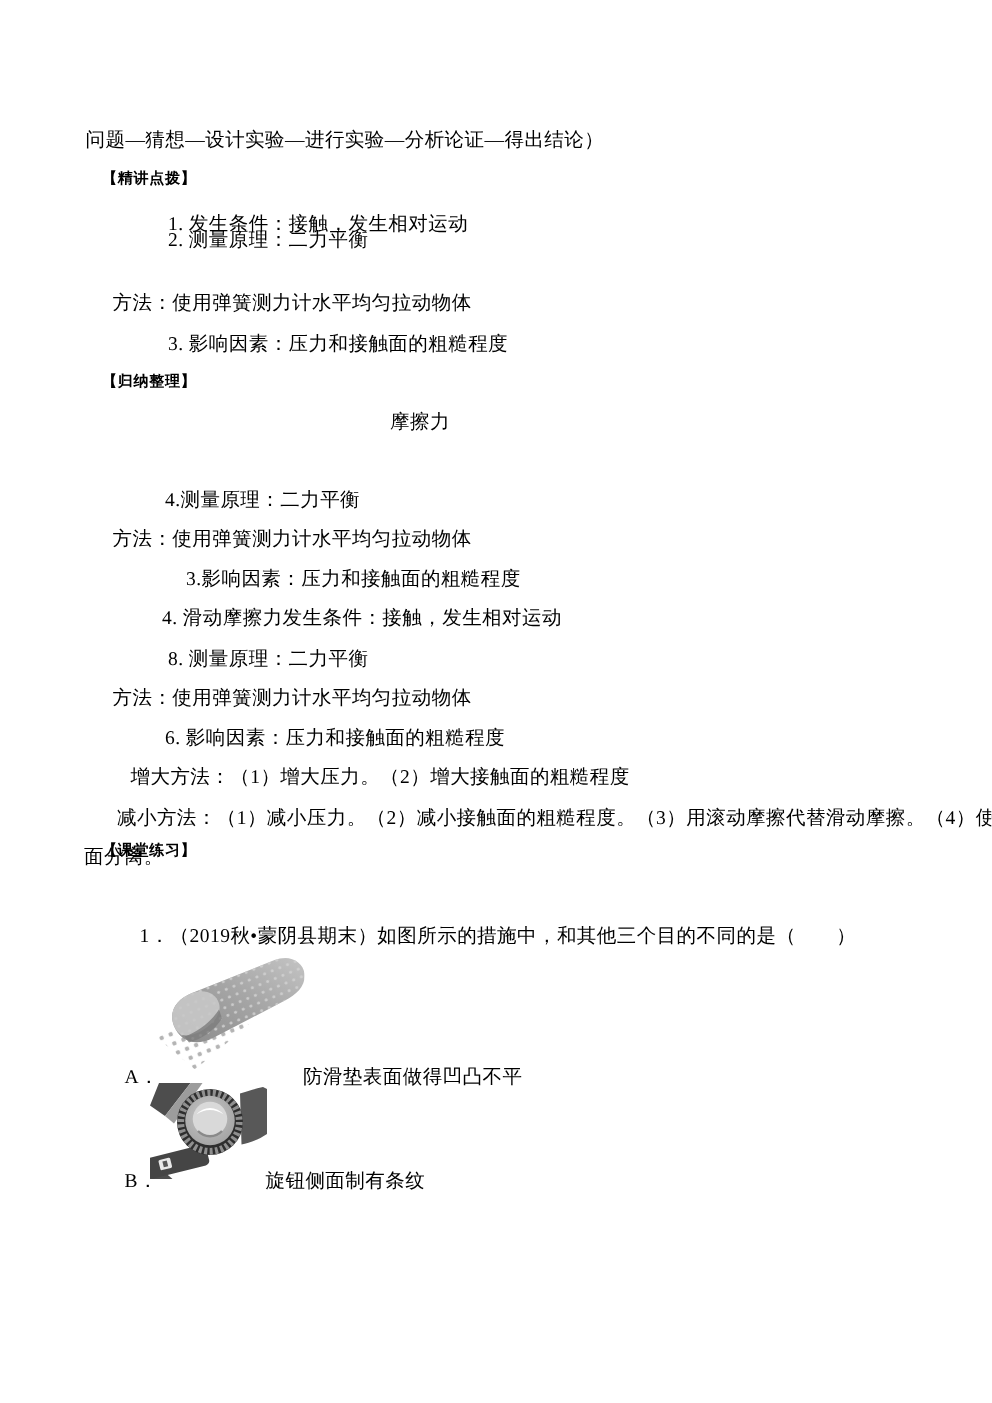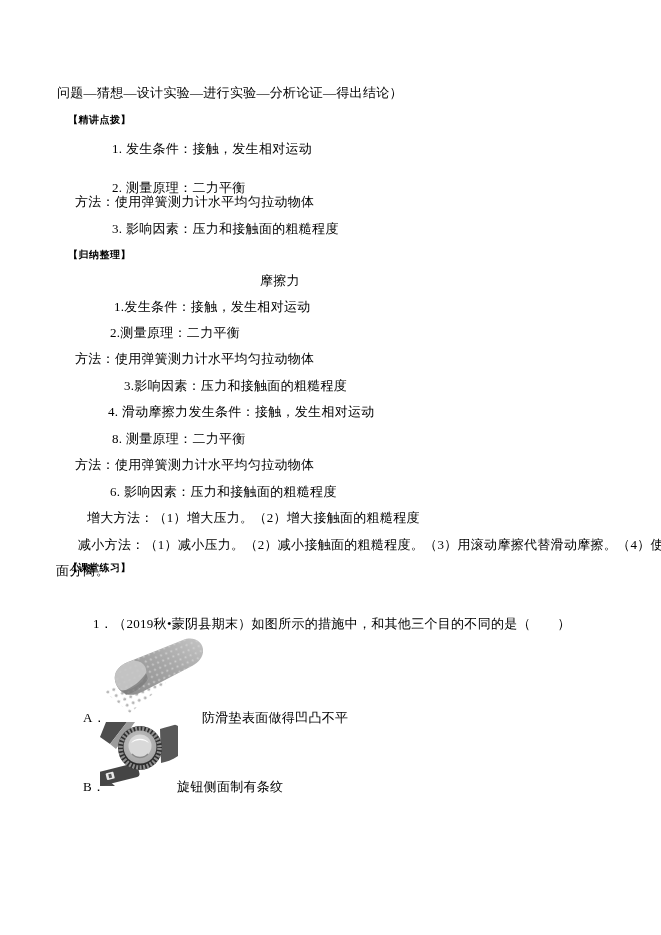--- a/index.html
+++ b/index.html
@@ -33,28 +33,27 @@
 </style>
 </head>
 <body>
 
 <div class="page">
 
   <p class="ln" style="left:57px;top:85px">问题—猜想—设计实验—进行实验—分析论证—得出结论）</p>
 
   <p class="ln hd" style="left:68px;top:112px">【精讲点拨】</p>
   <p class="ln" style="left:112px;top:141px">1. 发生条件：接触，发生相对运动</p>
-  <p class="ln" style="left:112px;top:180px">2. 测量原理：二力平衡</p>
+  <p class="ln" style="left:112px;top:152px">2. 测量原理：二力平衡</p>
   <p class="ln" style="left:75px;top:194px">方法：使用弹簧测力计水平均匀拉动物体</p>
   <p class="ln" style="left:112px;top:221px">3. 影响因素：压力和接触面的粗糙程度</p>
 
   <p class="ln hd" style="left:68px;top:247px">【归纳整理】</p>
   <p class="ln" style="left:260px;top:273px">摩擦力</p>
-  <p class="ln" style="left:114px;top:299px">1.发生条件：接触，发生相对运动</p>
-  <p class="ln" style="left:110px;top:325px">2.测量原理：二力平衡</p>
+  <p class="ln" style="left:110px;top:325px">4.测量原理：二力平衡</p>
   <p class="ln" style="left:75px;top:351px">方法：使用弹簧测力计水平均匀拉动物体</p>
   <p class="ln" style="left:124px;top:378px">3.影响因素：压力和接触面的粗糙程度</p>
   <p class="ln" style="left:108px;top:404px">4. 滑动摩擦力发生条件：接触，发生相对运动</p>
   <p class="ln" style="left:112px;top:431px">8. 测量原理：二力平衡</p>
   <p class="ln" style="left:75px;top:457px">方法：使用弹簧测力计水平均匀拉动物体</p>
   <p class="ln" style="left:110px;top:484px">6. 影响因素：压力和接触面的粗糙程度</p>
   <p class="ln" style="left:87px;top:510px">增大方法：（1）增大压力。（2）增大接触面的粗糙程度</p>
   <p class="ln" style="left:78px;top:537px">减小方法：（1）减小压力。（2）减小接触面的粗糙程度。（3）用滚动摩擦代替滑动摩擦。（4）使摩擦</p>
   <p class="ln" style="left:56px;top:563px">面分离。</p>
 

